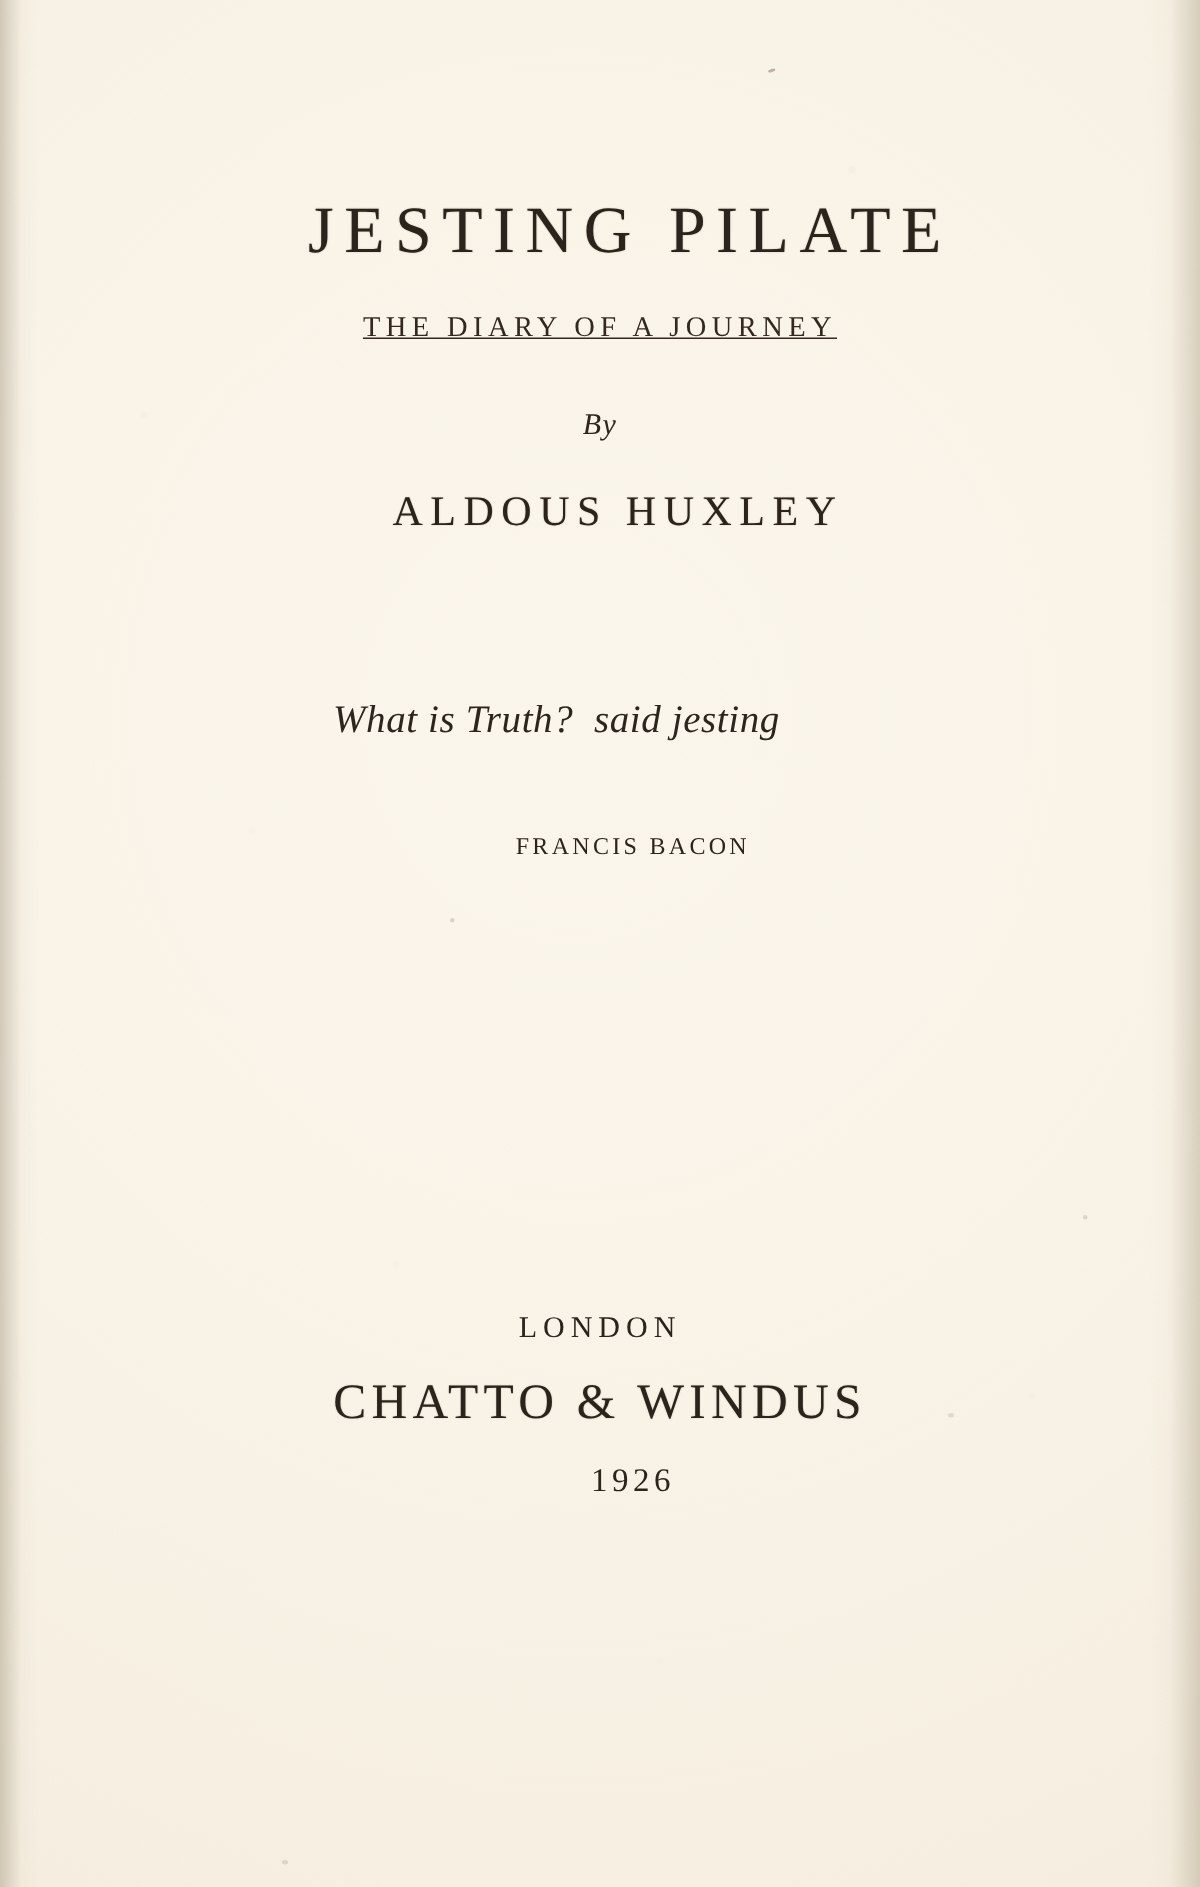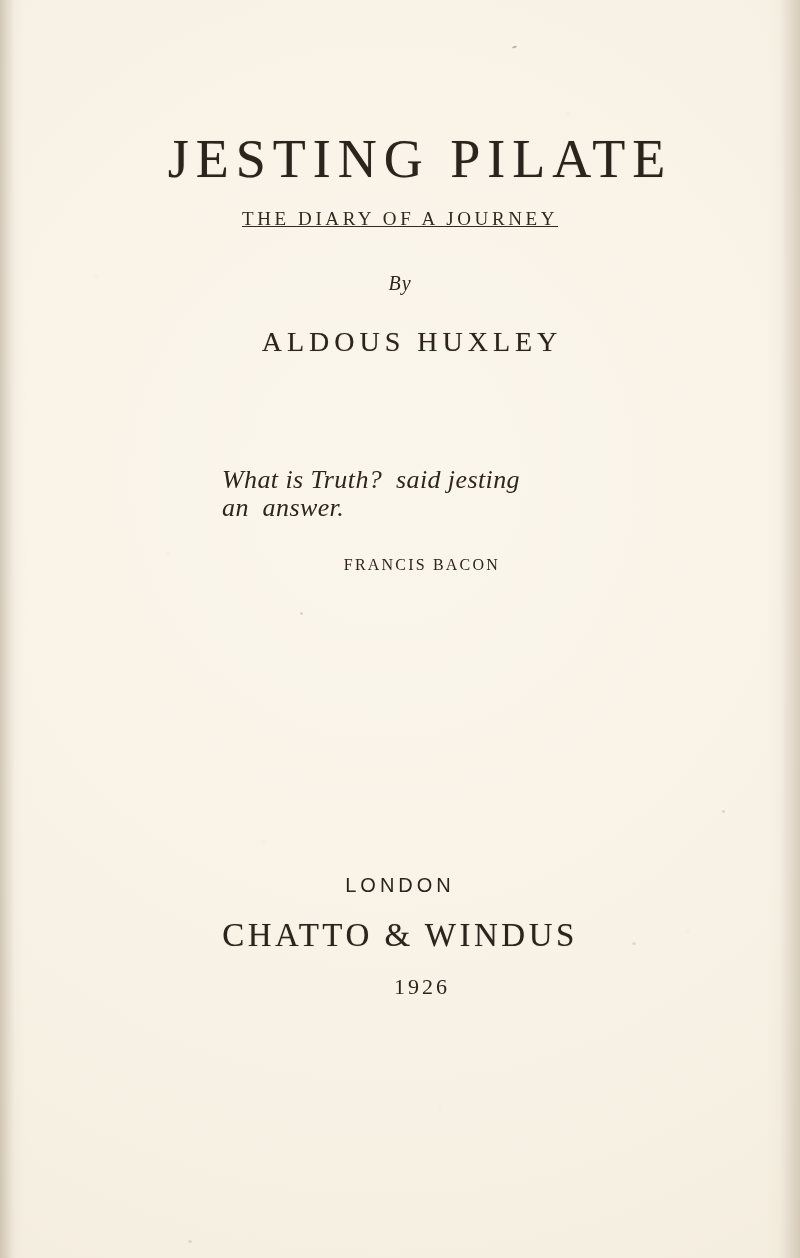--- a/index.html
+++ b/index.html
@@ -67,21 +67,21 @@
     position: relative;
     width: 100%;
     text-align: center;
     color: #231d16;
   }
 
   .title {
     position: absolute;
     top: 128px;
     left: 0; right: 0;
-    font-size: 54px;
+    font-size: 44px;
     letter-spacing: 7px;
     font-weight: 400;
     color: #2b241c;
     font-family: "Liberation Serif", serif;
     text-shadow: 0 0 1px rgba(60,48,34,0.35);
     padding-left: 40px;
   }
 
   .subtitle {
     position: absolute;
@@ -144,21 +144,21 @@
     font-family: "Liberation Serif", serif;
   }
 
   .imprint-city {
     position: absolute;
     top: 874px;
     left: 0; right: 0;
     font-size: 20px;
     letter-spacing: 4px;
     color: #2b241c;
-    font-family: Liberation Sans, sans-serif;
+    font-family: Liberation Serif, serif;
   }
 
   .publisher {
     position: absolute;
     top: 917px;
     left: 0; right: 0;
     font-size: 33px;
     letter-spacing: 3.5px;
     color: #2b241c;
     font-family: "Liberation Serif", serif;
@@ -194,21 +194,20 @@
     <div class="title">JESTING PILATE</div>
 
     <div class="subtitle">THE DIARY OF A JOURNEY</div>
 
     <div class="byline">By</div>
 
     <div class="author">ALDOUS HUXLEY</div>
 
     <div class="epigraph">
       <span class="line">What is Truth?  said jesting</span>
-      <span class="line">an  answer.</span>
     </div>
 
     <div class="attribution">FRANCIS BACON</div>
 
     <div class="imprint-city">LONDON</div>
 
     <div class="publisher">CHATTO &amp; WINDUS</div>
 
     <div class="year">1926</div>
 

